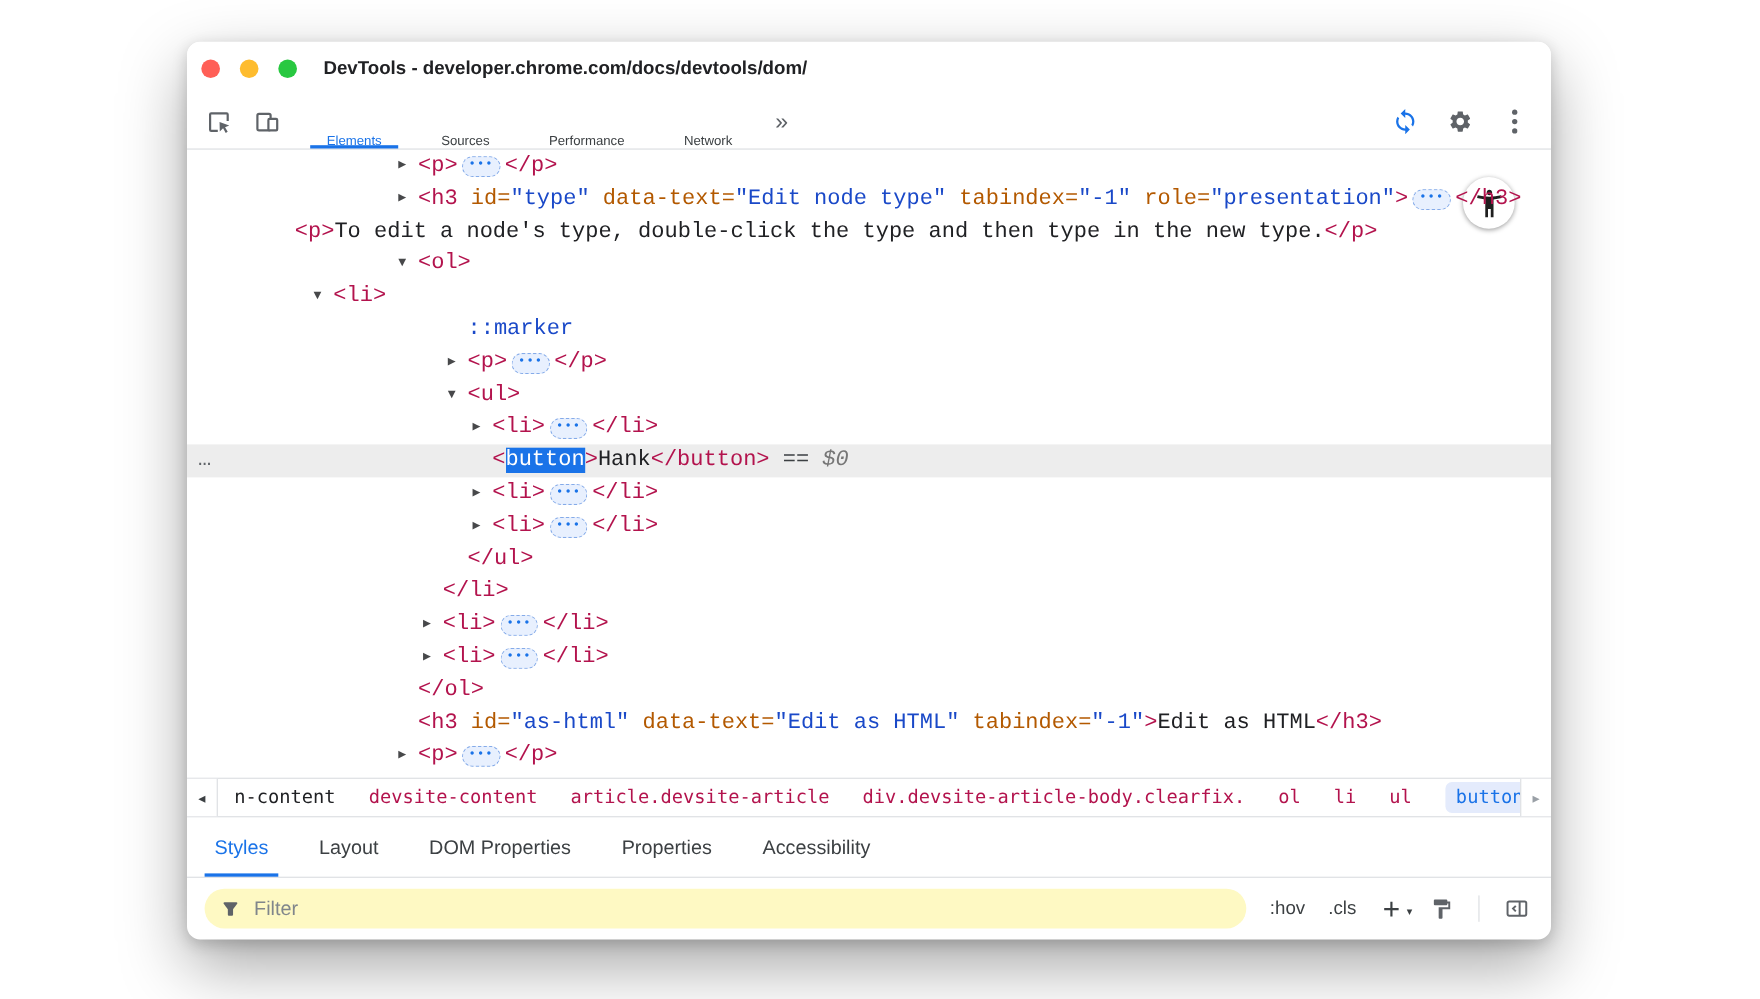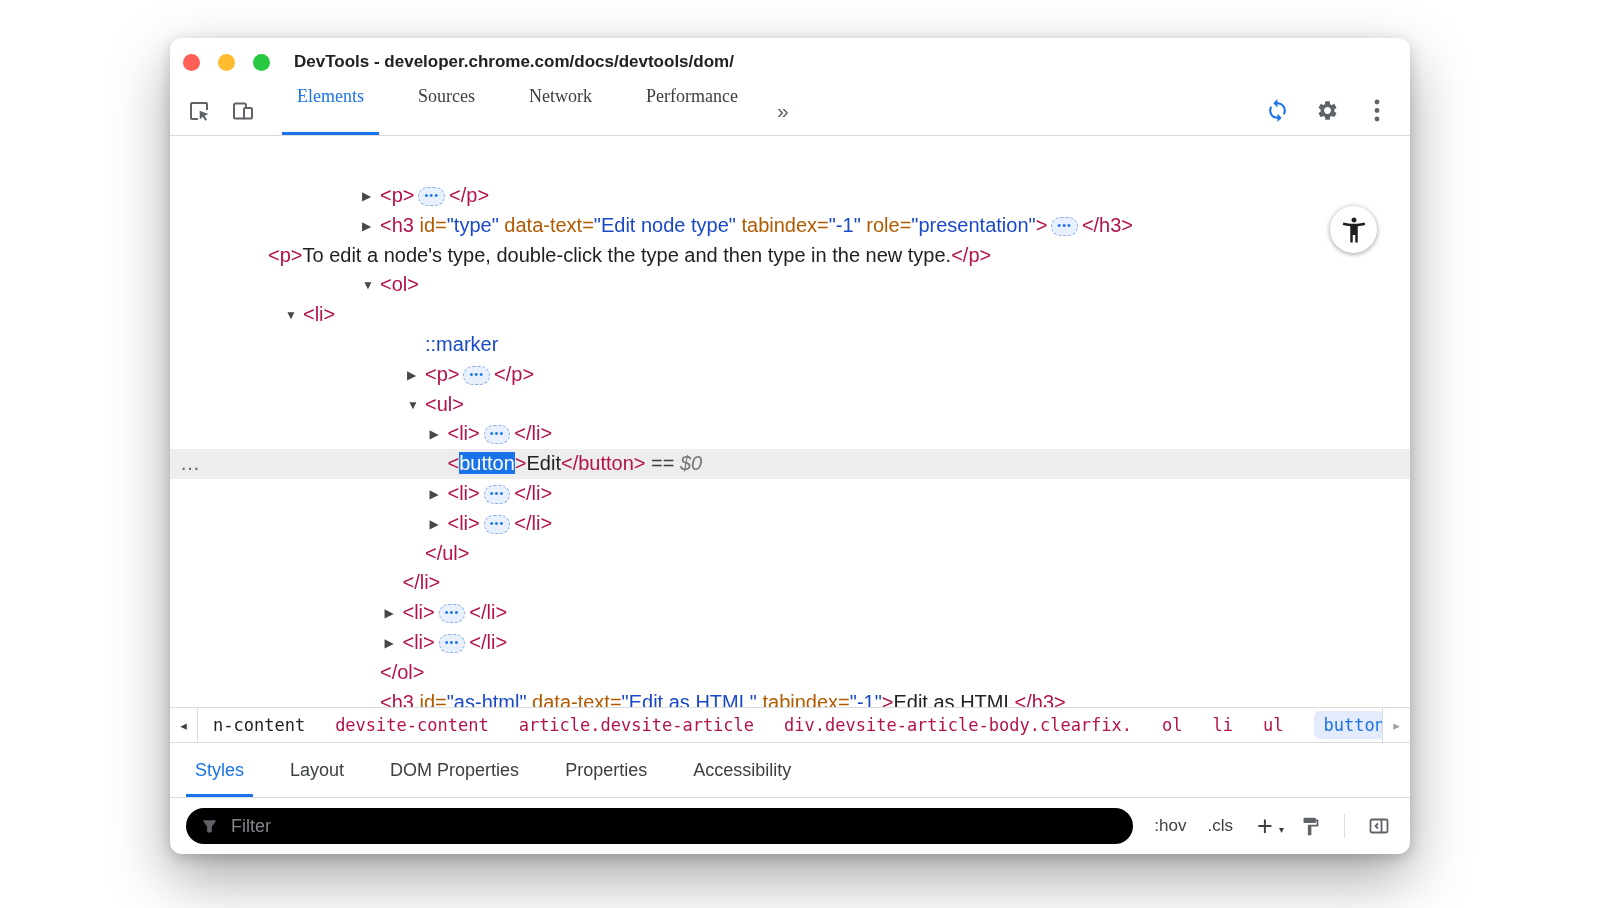--- a/index.html
+++ b/index.html
@@ -15,30 +15,30 @@
   .lights { display:flex; gap:18px; margin-left:13px; }
   .light { width:17px; height:17px; border-radius:50%; }
   .light.red{background:#ff5f57}.light.yellow{background:#febc2e}.light.green{background:#28c840}
   .wtitle { position:absolute; left:124px; font-size:17px; font-weight:bold; color:#202124; }
 
   
   .toolbar { flex:0 0 50px; display:flex; align-items:stretch; border-bottom:1px solid #dadce0; }
   .tb-icons { display:flex; align-items:center; gap:18px; margin:0 14px 0 16px; }
   .icon-btn { width:26px; height:26px; display:flex; align-items:center; justify-content:center; }
   .tabs { display:flex; }
-  .tab { padding:0 27px; display:flex; align-items:flex-start; font-size:18px; color:#3c4043; position:relative; white-space:nowrap;font-family:Liberation Serif, serif; }
+  .tab { padding:0 27px; display:flex; align-items:flex-end; font-size:12px; color:#3c4043; position:relative; white-space:nowrap; }
   .tab.active { color:#1a73e8; }
   .tab.active::after { content:""; position:absolute; left:12px; right:12px; bottom:0; height:3px; background:#1a73e8; }
   .tab-overflow { display:flex; align-items:center; font-size:21px; color:#5f6368; padding:0 12px; letter-spacing:-2px; }
   .tb-right { margin-left:auto; display:flex; align-items:center; gap:24px; padding-right:20px; }
 
   
   .tree { flex:1 1 auto; position:relative; overflow:hidden;
-          font-family:Liberation Sans, sans-serif;
-          font-size:20px; color:#202124;margin-top:45px; }
+          font-family:Liberation Mono, monospace;
+          font-size:20px; color:#202124; }
   .trow { height:29.8px; line-height:29.8px; white-space:pre; position:relative; }
   .trow.sel-row { background:#ededed; }
   .tri { display:inline-block; width:18px; font-size:12px; color:#47484a; vertical-align:2px; }
   .t-tag    { color:#b3134d; }
   .t-attr   { color:#b35900; }
   .t-val    { color:#1a49c8; }
   .t-text   { color:#202124; }
   .t-pseudo { color:#1a49c8; }
   .t-plain  { color:#3c4043; }
   .t-dollar { color:#767676; font-style:italic; }
@@ -65,21 +65,21 @@
 
   
   .stabs { flex:0 0 55px; display:flex; align-items:stretch; border-bottom:1px solid #dadce0;
            padding-left:2px; font-size:18px; color:#3c4043; }
   .stab { padding:0 23px; display:flex; align-items:center; position:relative; white-space:nowrap; }
   .stab.active { color:#1a73e8; }
   .stab.active::after { content:""; position:absolute; left:14px; right:14px; bottom:0; height:3px; background:#1a73e8; }
 
   
   .filterrow { flex:0 0 56px; display:flex; align-items:center; padding:0 18px 0 16px; gap:21px; }
-  .finput { flex:1 1 auto; height:36px; border-radius:18px; background:#000000;
+  .finput { flex:1 1 auto; height:36px; border-radius:18px; background:#fef9c3;
             display:flex; align-items:center; gap:12px; padding:0 14px; }
   .finput .ph { color:#80868b; font-size:18px; }
   .fbtn { font-size:17px; color:#3c4043; white-space:nowrap; }
   .plusbtn { font-size:27px; color:#3c4043; position:relative; line-height:20px; width:22px; text-align:center; }
   .plusbtn .caret { position:absolute; right:-8px; bottom:-4px; font-size:10px; }
   .vdiv { width:1px; height:24px; background:#dadce0; }
 </style>
 </head>
 <body>
 
@@ -110,24 +110,24 @@
       </span>
     </div>
     <div class="tabs">
       <div class="tab active">
           <span>Elements</span>
         </div>
       <div class="tab">
           <span>Sources</span>
         </div>
       <div class="tab">
+          <span>Performance</span>
+        </div>
+      <div class="tab">
           <span>Network</span>
-        </div>
-      <div class="tab">
-          <span>Performance</span>
         </div>
       <div class="tab-overflow">
           <span>»</span>
         </div>
     </div>
     <div class="tb-right">
       <span class="icon-btn">
         <svg width="25" height="25" viewBox="0 0 24 24">
           <path fill="#1a73e8" d="M12 4V1L8 5l4 4V6c3.31 0 6 2.69 6 6 0 1.01-.25 1.97-.7 2.8l1.46 1.46A7.93 7.93 0 0 0 20 12c0-4.42-3.58-8-8-8zm0 14c-3.31 0-6-2.69-6-6 0-1.01.25-1.97.7-2.8L5.24 7.74A7.93 7.93 0 0 0 4 12c0 4.42 3.58 8 8 8v3l4-4-4-4v3z"></path>
         </svg>
@@ -155,21 +155,21 @@
     </div>
   <div class="trow" style="padding-left: 192px;"><span class="tri">▶</span><span class="t-tag">&lt;p&gt;</span><span class="pill">•••</span><span class="t-tag">&lt;/p&gt;</span></div>
       <div class="trow" style="padding-left: 192px;"><span class="tri">▶</span><span class="t-tag">&lt;h3</span><span class="t-attr"> id=</span><span class="t-val">"type"</span><span class="t-attr"> data-text=</span><span class="t-val">"Edit node type"</span><span class="t-attr"> tabindex=</span><span class="t-val">"-1"</span><span class="t-attr"> role=</span><span class="t-val">"presentation"</span><span class="t-tag">&gt;</span><span class="pill">•••</span><span class="t-tag">&lt;/h3&gt;</span></div>
       <div class="trow" style="padding-left: 80px;"><span class="tri"></span><span class="t-tag">&lt;p&gt;</span><span class="t-text">To edit a node's type, double-click the type and then type in the new type.</span><span class="t-tag">&lt;/p&gt;</span></div>
       <div class="trow" style="padding-left: 192px;"><span class="tri">▼</span><span class="t-tag">&lt;ol&gt;</span></div>
       <div class="trow" style="padding-left: 115px;"><span class="tri">▼</span><span class="t-tag">&lt;li&gt;</span></div>
       <div class="trow" style="padding-left: 237px;"><span class="tri"></span><span class="t-pseudo">::marker</span></div>
       <div class="trow" style="padding-left: 237px;"><span class="tri">▶</span><span class="t-tag">&lt;p&gt;</span><span class="pill">•••</span><span class="t-tag">&lt;/p&gt;</span></div>
       <div class="trow" style="padding-left: 237px;"><span class="tri">▼</span><span class="t-tag">&lt;ul&gt;</span></div>
       <div class="trow" style="padding-left: 259.5px;"><span class="tri">▶</span><span class="t-tag">&lt;li&gt;</span><span class="pill">•••</span><span class="t-tag">&lt;/li&gt;</span></div>
-      <div class="trow sel-row" style="padding-left: 259.5px;"><span class="gutter-more">…</span><span class="tri"></span><span class="t-tag">&lt;</span><span class="t-sel">button</span><span class="t-tag">&gt;</span><span class="t-text">Edit</span><span class="t-tag">&lt;/button&gt;</span><span class="t-plain"> == </span><span class="t-dollar">$0</span></div>
+      <div class="trow sel-row" style="padding-left: 259.5px;"><span class="gutter-more">…</span><span class="tri"></span><span class="t-tag">&lt;</span><span class="t-sel">button</span><span class="t-tag">&gt;</span><span class="t-text">Hank</span><span class="t-tag">&lt;/button&gt;</span><span class="t-plain"> == </span><span class="t-dollar">$0</span></div>
       <div class="trow" style="padding-left: 259.5px;"><span class="tri">▶</span><span class="t-tag">&lt;li&gt;</span><span class="pill">•••</span><span class="t-tag">&lt;/li&gt;</span></div>
       <div class="trow" style="padding-left: 259.5px;"><span class="tri">▶</span><span class="t-tag">&lt;li&gt;</span><span class="pill">•••</span><span class="t-tag">&lt;/li&gt;</span></div>
       <div class="trow" style="padding-left: 237px;"><span class="tri"></span><span class="t-tag">&lt;/ul&gt;</span></div>
       <div class="trow" style="padding-left: 214.5px;"><span class="tri"></span><span class="t-tag">&lt;/li&gt;</span></div>
       <div class="trow" style="padding-left: 214.5px;"><span class="tri">▶</span><span class="t-tag">&lt;li&gt;</span><span class="pill">•••</span><span class="t-tag">&lt;/li&gt;</span></div>
       <div class="trow" style="padding-left: 214.5px;"><span class="tri">▶</span><span class="t-tag">&lt;li&gt;</span><span class="pill">•••</span><span class="t-tag">&lt;/li&gt;</span></div>
       <div class="trow" style="padding-left: 192px;"><span class="tri"></span><span class="t-tag">&lt;/ol&gt;</span></div>
       <div class="trow" style="padding-left: 192px;"><span class="tri"></span><span class="t-tag">&lt;h3</span><span class="t-attr"> id=</span><span class="t-val">"as-html"</span><span class="t-attr"> data-text=</span><span class="t-val">"Edit as HTML"</span><span class="t-attr"> tabindex=</span><span class="t-val">"-1"</span><span class="t-tag">&gt;</span><span class="t-text">Edit as HTML</span><span class="t-tag">&lt;/h3&gt;</span></div>
       <div class="trow" style="padding-left: 192px;"><span class="tri">▶</span><span class="t-tag">&lt;p&gt;</span><span class="pill">•••</span><span class="t-tag">&lt;/p&gt;</span></div>
     </div>

